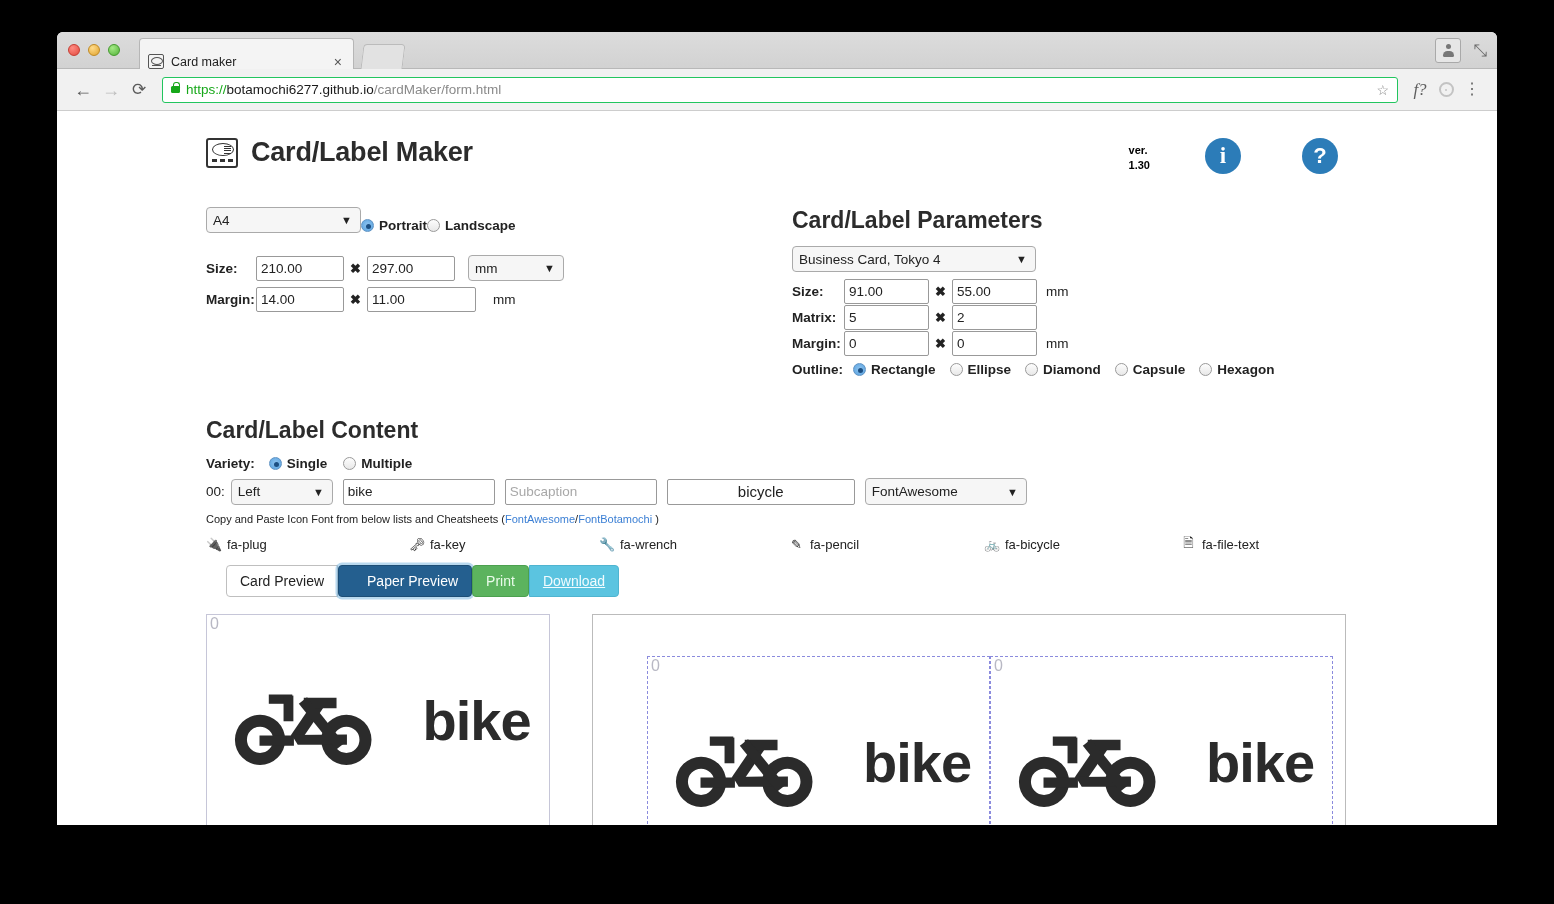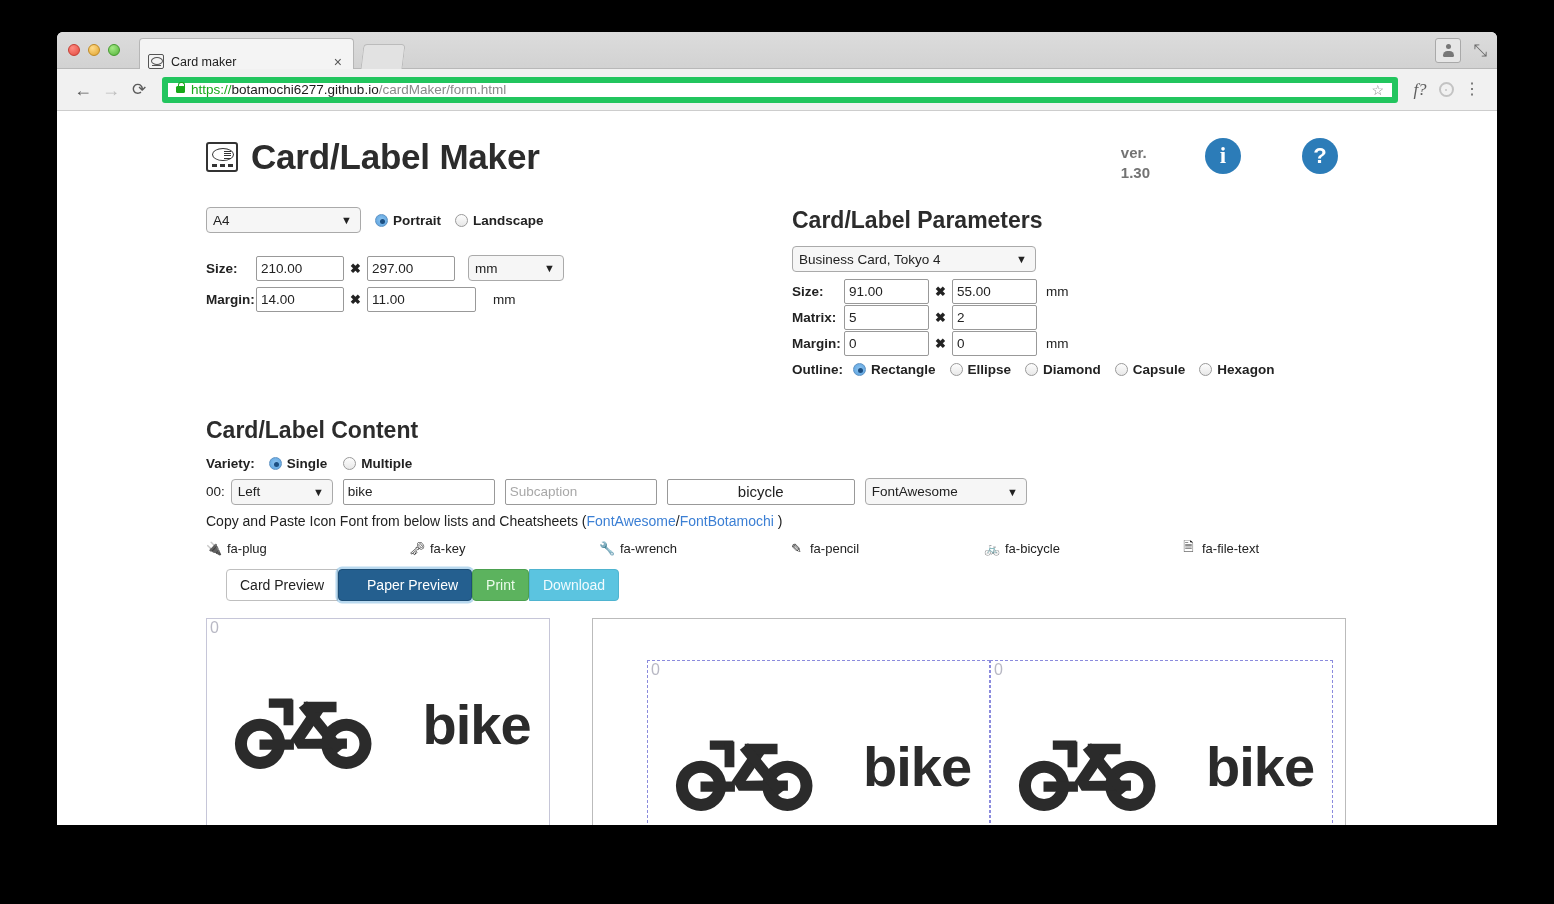--- a/index.html
+++ b/index.html
@@ -101,21 +101,21 @@
   .nav-btn {
     width: 28px; height: 28px;
     display: flex; align-items: center; justify-content: center;
     font-size: 18px; color: #5a5a5a; line-height: 1;
   }
   .nav-btn.dim { color: #bdbdbd; }
   .reload { font-size: 17px; color: #5a5a5a; }
 
   .omnibox {
     flex: 1; height: 26px; margin: 0 9px;
-    background: #fff; border: 6px solid #22c55e; border-radius: 3px;
+    background: #fff; border: 1px solid #22c55e; border-radius: 3px;
     display: flex; align-items: center; padding: 0 8px;
     position: relative;
   }
   .lock {
     width: 9px; height: 7px; background: #17a81a; border-radius: 1.5px;
     position: relative; margin-right: 6px; flex: 0 0 9px;
   }
   .lock::before {
     content:""; position:absolute; left:2px; top:-4px;
     width:5px; height:5px;
@@ -164,25 +164,25 @@
   }
   .brand-icon .bubble::after {
     content:""; position:absolute; right:2px; top:2px;
     width:7px; height:8px;
     background: repeating-linear-gradient(#333 0 1px, transparent 1px 2.2px);
   }
   .brand-icon .dashes {
     position:absolute; left:4px; bottom:3.5px; display:flex; gap:3px;
   }
   .brand-icon .dashes i { width:5px; height:2.6px; background:#333; display:block; }
-  .app-title { font-size: 35px; font-weight: bold; color: #2c2c2c; letter-spacing: -0.2px; }
+  .app-title { font-size: 27px; font-weight: bold; color: #2c2c2c; letter-spacing: -0.2px; }
 
   .ver {
     position: absolute; right: 296px; top: 6px;
-    font-size: 15px; font-weight: bold; color: #737373; line-height: 1.35;
+    font-size: 11px; font-weight: bold; color: #000000; line-height: 1.35;
   }
   .circ-btn {
     position: absolute; top: 1px;
     width: 36px; height: 36px; border-radius: 50%;
     background: #2c7cb8;
     color: #fff; font-weight: bold;
     display: flex; align-items: center; justify-content: center;
   }
   .circ-info { right: 205px; font-size: 23px; font-family: "Liberation Serif", serif; }
   .circ-help { right: 108px; font-size: 22px; }
@@ -237,42 +237,42 @@
     content:""; position:absolute; left:4px; top:4px;
     width:5px; height:5px; border-radius:50%; background:#1c4f82;
   }
 
   .row { display: flex; align-items: center; margin-top: 6px; }
   .xmark { font-weight: bold; font-size: 13px; color: #222; margin: 0 6px; }
   .unit { font-size: 13.5px; color: #222; margin-left: 9px; }
 
   
   .content-sec { margin-top: 20px; }
-  .hint { font-size: 14px; color: #222; margin-top: 8px; }
+  .hint { font-size: 11px; color: #222; margin-top: 8px; }
   .hint a { color: #3b7fd4; text-decoration: none; }
 
   .icon-list {
     display: flex; margin-top: 8px; font-size: 13px; color: #222;
   }
   .icon-list .it { display: flex; align-items: center; gap: 6px; }
   .icon-list .glyph { font-size: 13px; color: #222; width: 15px; text-align: center; }
 
   .btn-row { display: flex; margin-top: 10px; }
   .btn {
     height: 32px; padding: 0 13px;
     font-size: 14px; font-family: "Liberation Sans", sans-serif;
     border-radius: 4px; border: 1px solid transparent;
     display: flex; align-items: center; justify-content: center;
     cursor: pointer; white-space: nowrap;
   }
   .btn-default { background: #fff; border-color: #bfbfbf; color: #222; }
   .btn-primary { background: #245f8f; border-color: #1d4e76; color: #fff;
                  box-shadow: 0 0 0 2.5px rgba(100,170,220,0.45); padding-left: 28px; }
   .btn-success { background: #5cb35e; border-color: #4ca04f; color: #eafbea; }
-  .btn-info    { background: #5bc4e0; border-color: #4fb4d0; color: #f1fbfe; }
+  .btn-info    { background: #5bc4e0; border-color: #4fb4d0; color: #f1fbfe; text-decoration: underline; }
 
   
   .previews { position: relative; margin-top: 17px; height: 300px; }
   .card-preview {
     position: absolute; left: 0; top: 0;
     width: 344px; height: 213px;
     background: #fff;
     border: 1px solid #c6c6d8;
     overflow: hidden;
   }
@@ -379,21 +379,21 @@
       </div>
       <div class="circ-btn circ-help">
         <span>?</span>
       </div>
     </div>
 
     <div class="cols" style="height:190px;">
 
       <div class="col-left">
 
-        <div style="display:flex; align-items:center; gap:14px;">
+        <div style="display:flex; align-items:flex-end; ">
           <span class="sel-wrap">
             <select class="sel" style="width:155px;">
               <option>A4</option>
             </select>
             <span class="caret">▼</span>
           </span>
           <span class="radio">
             <span class="rdot on"></span>
             <span>Portrait</span>
           </span>

